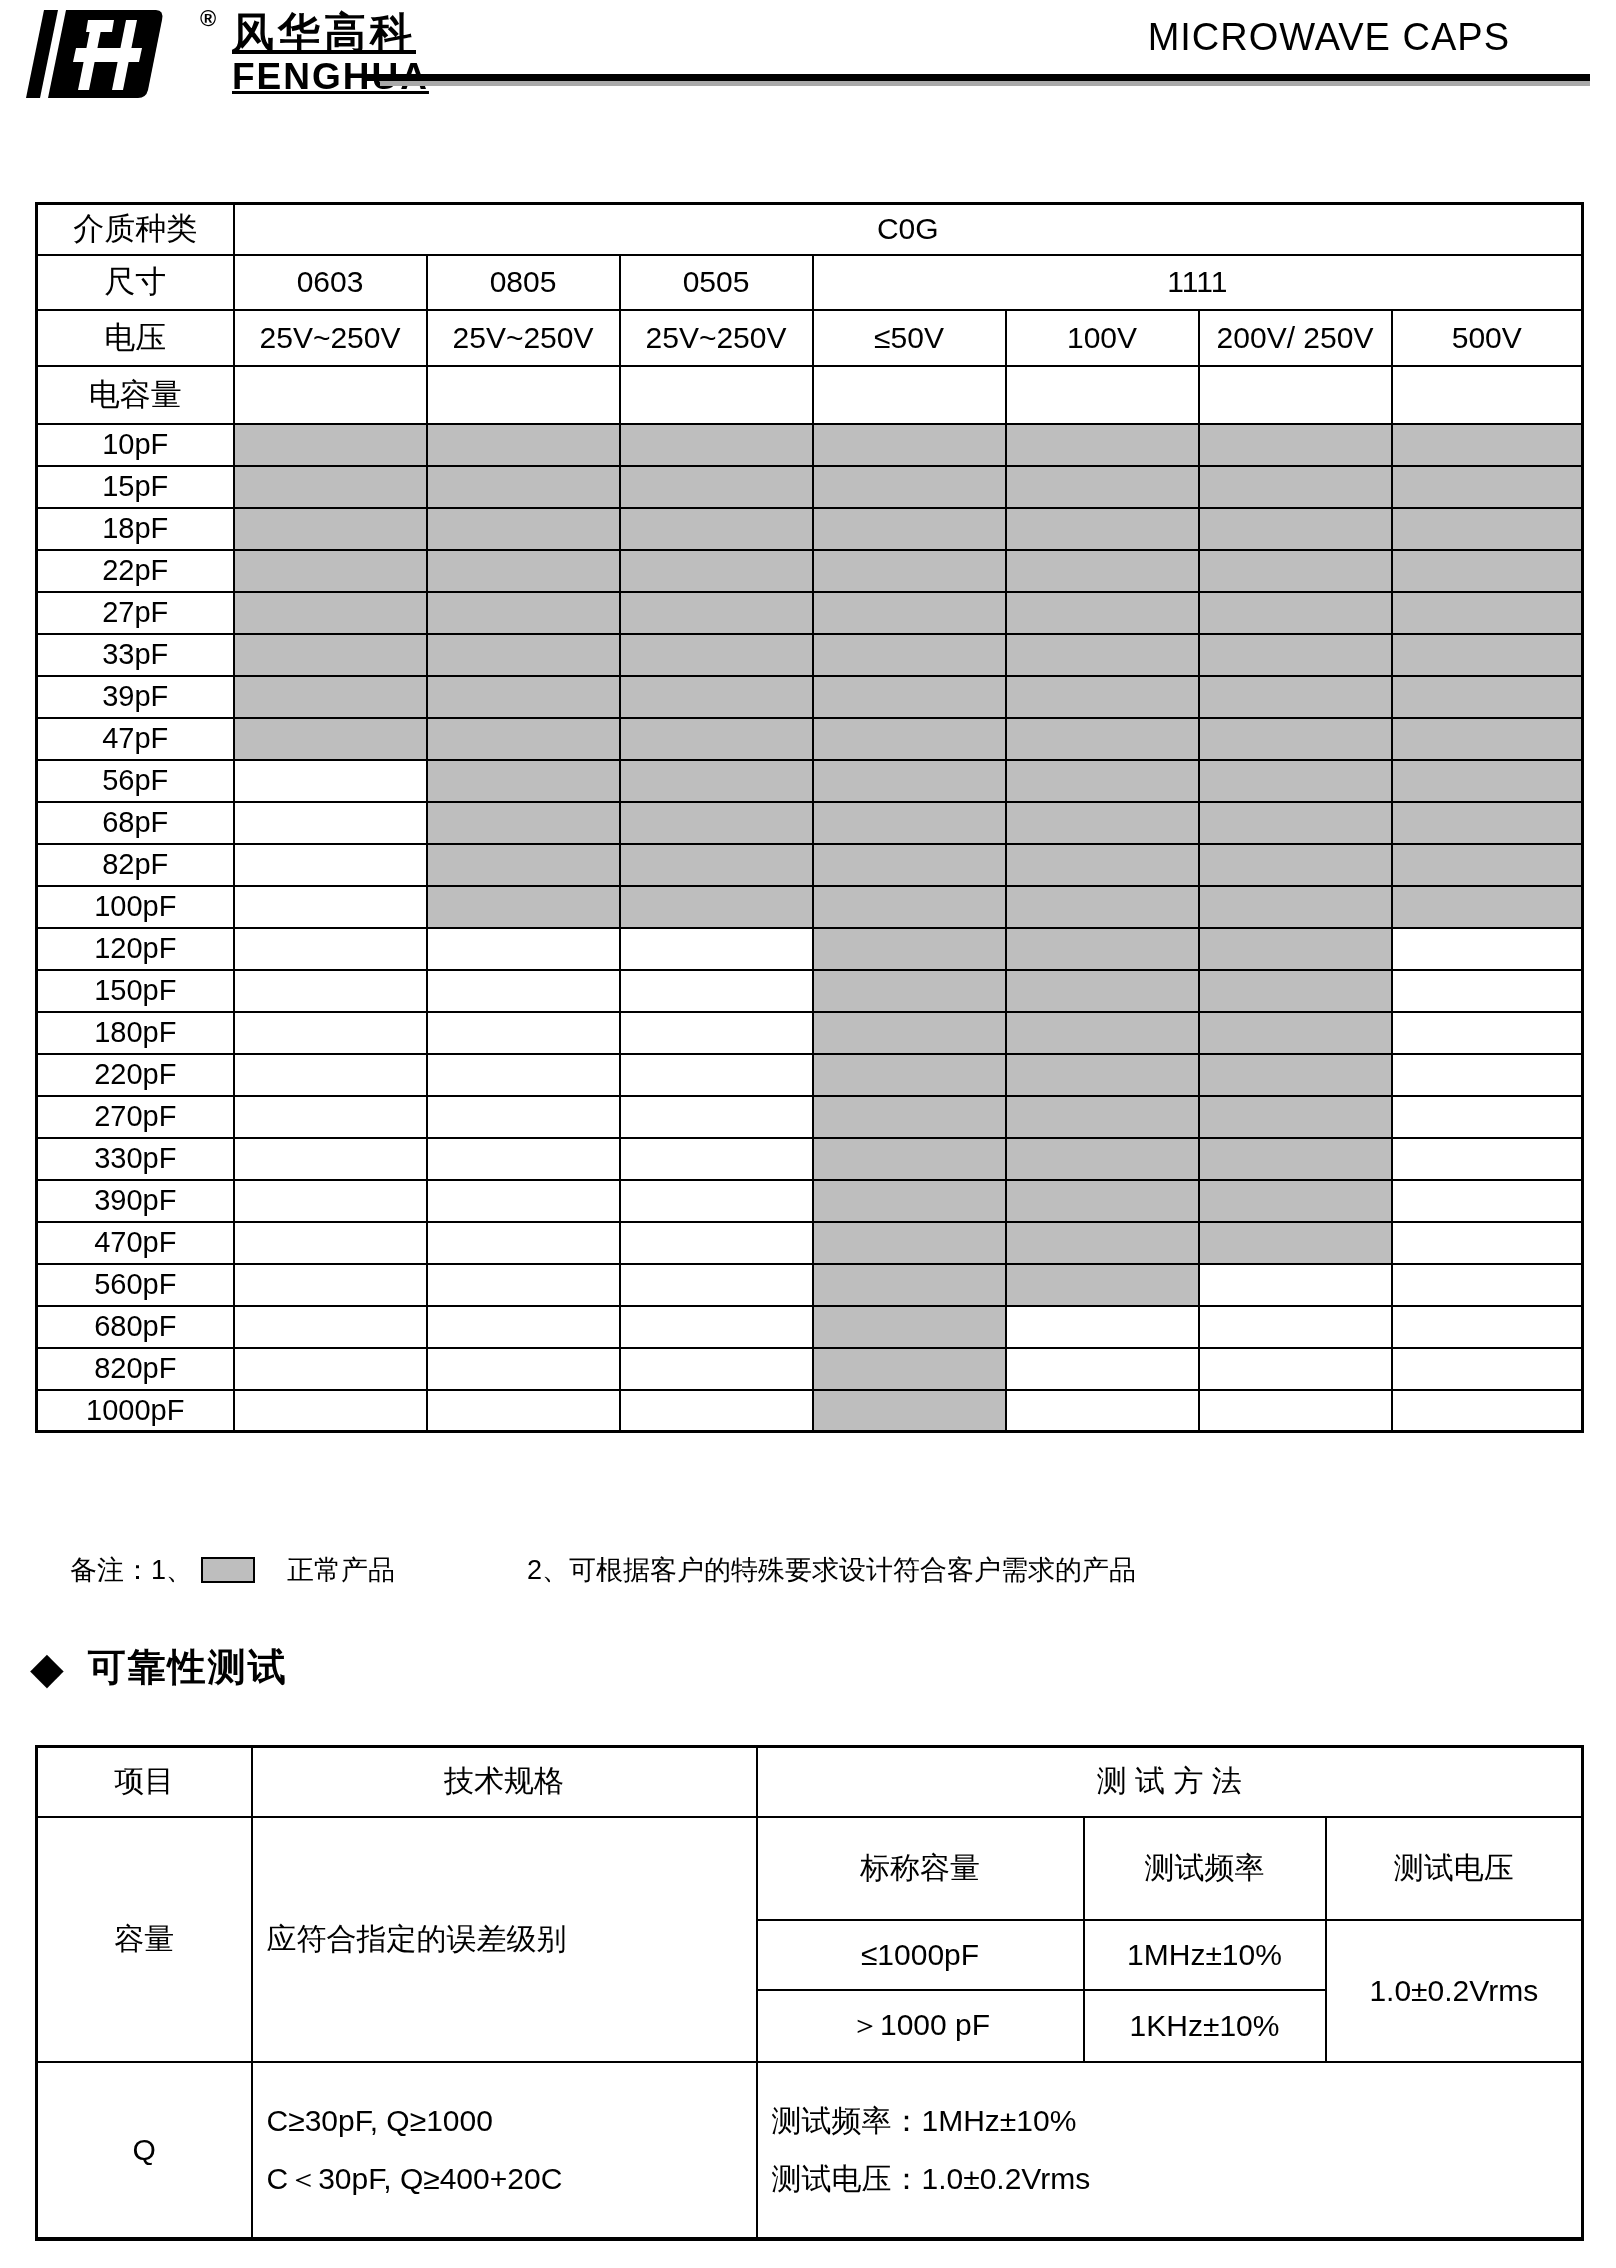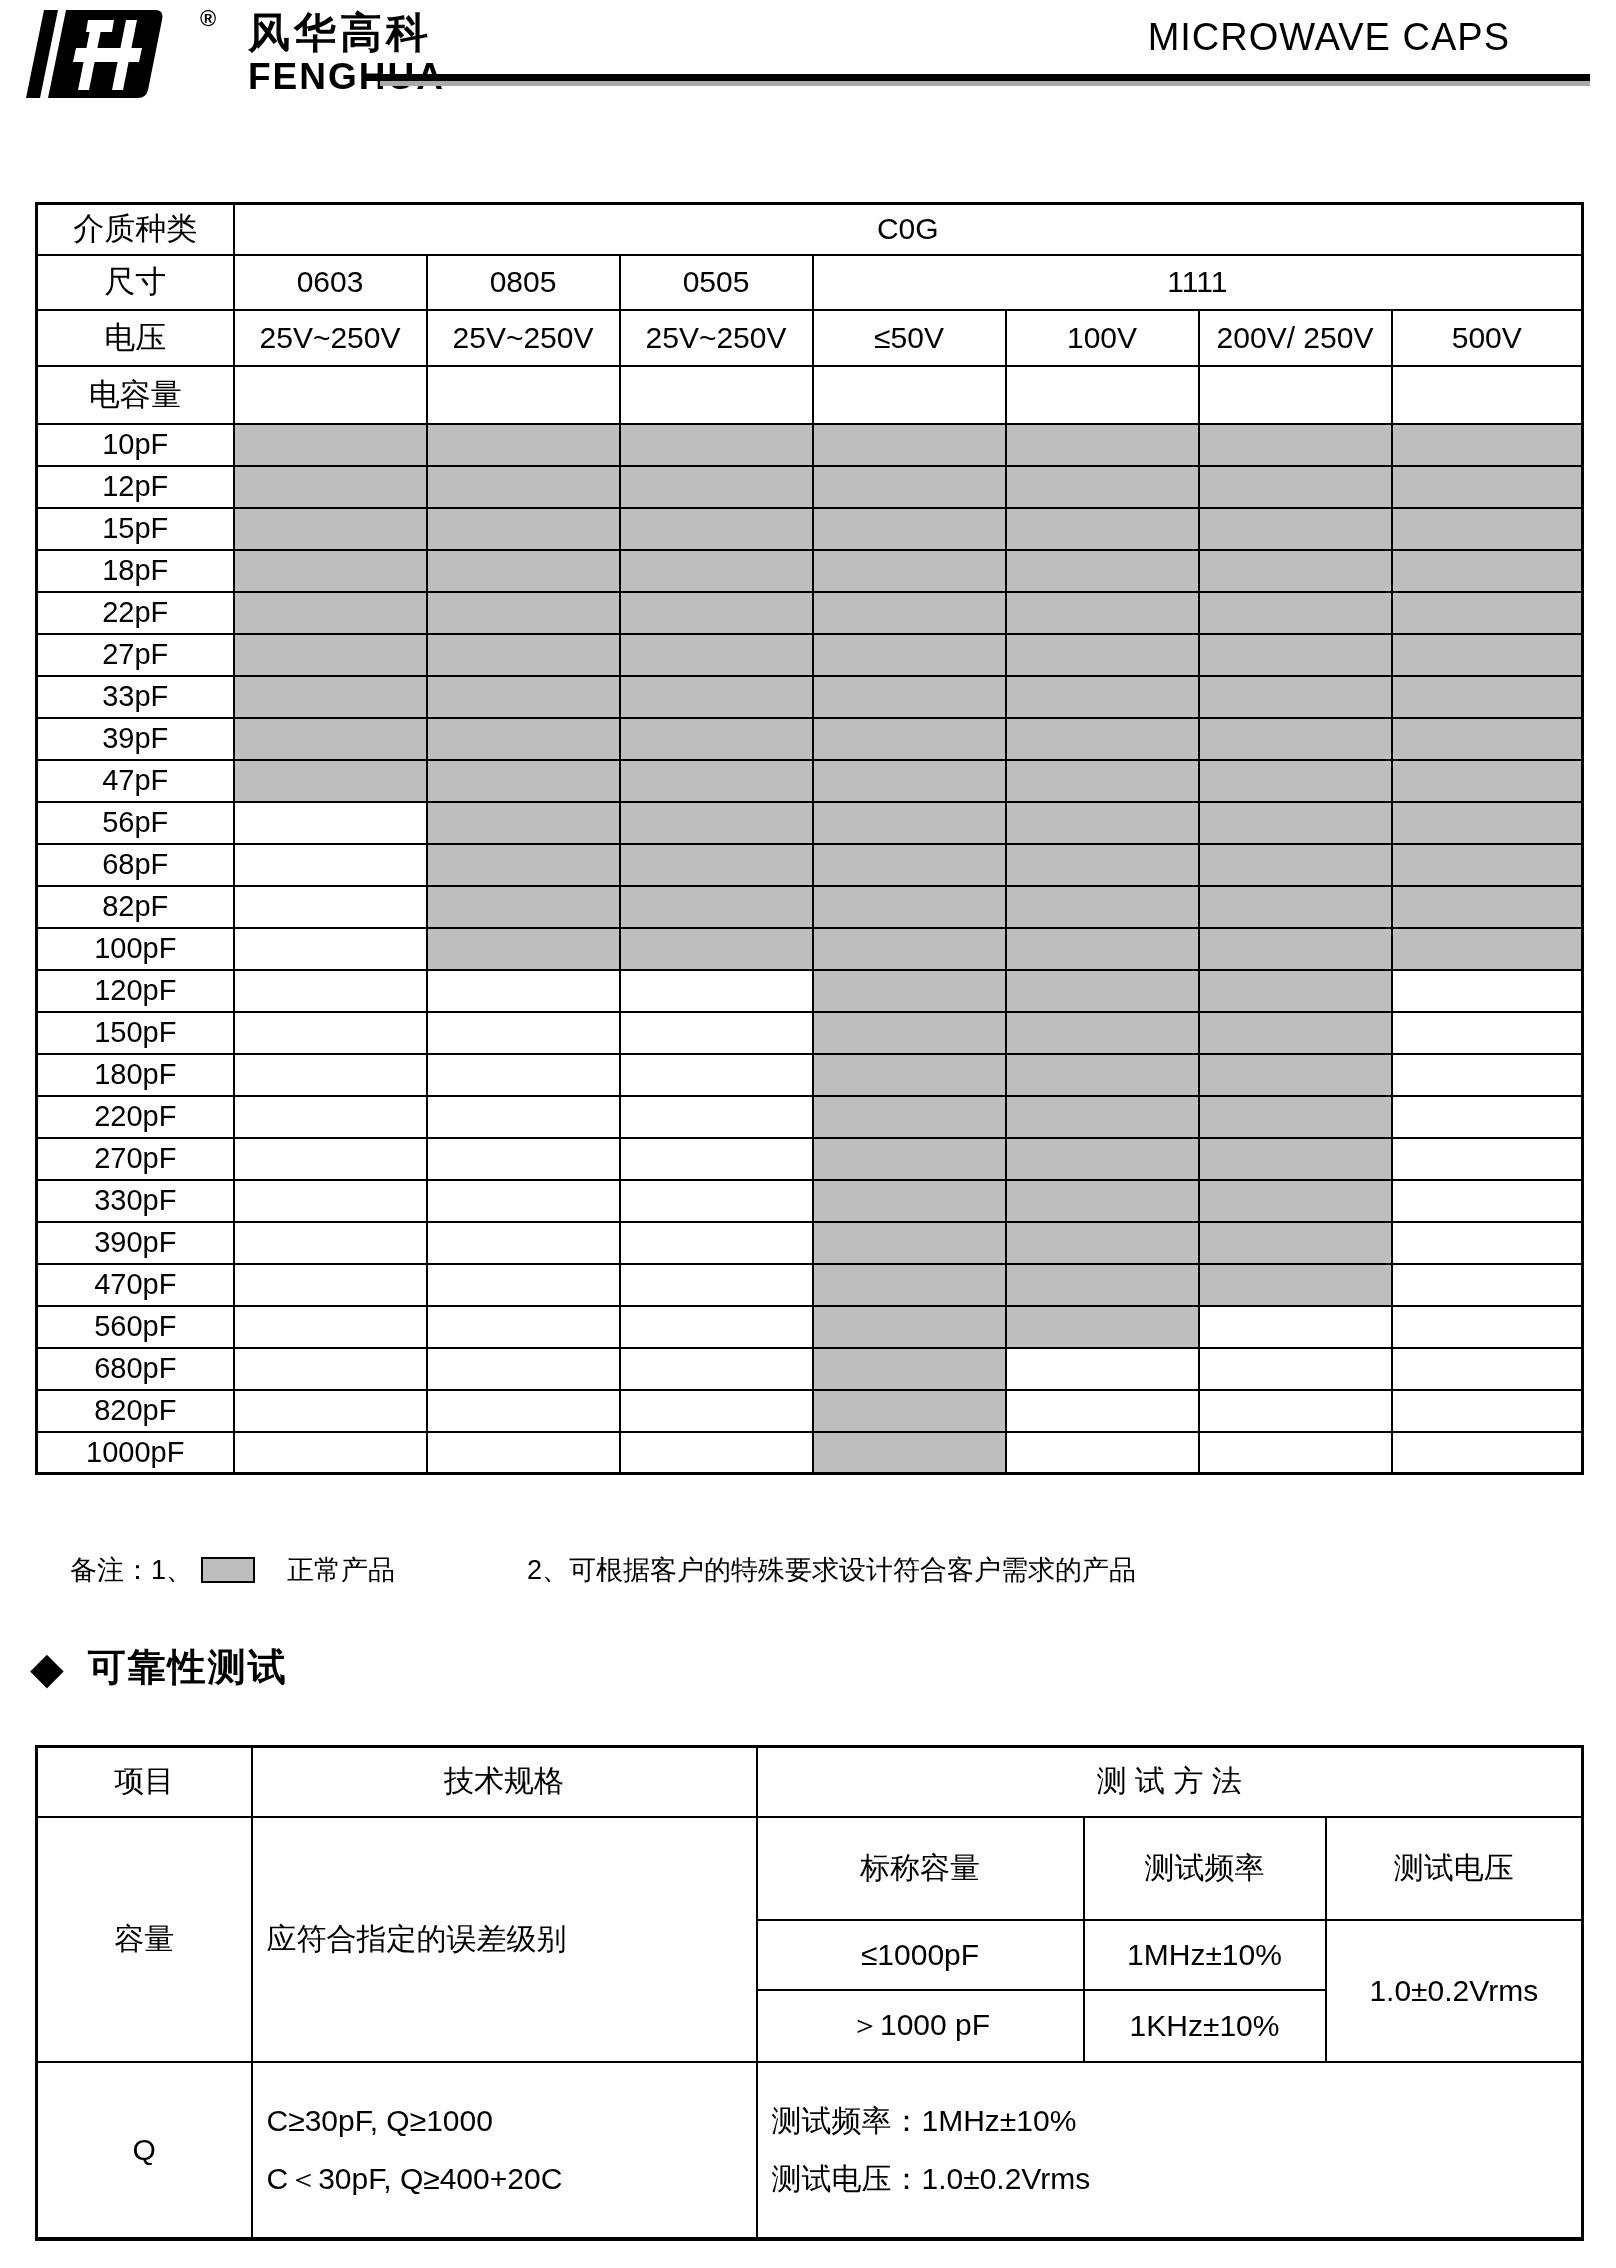--- a/index.html
+++ b/index.html
@@ -7,21 +7,21 @@
   body {
     width:1616px; height:2268px; position:relative;
     font-family:"Liberation Sans","DejaVu Sans",sans-serif;
     color:#000;
   }
 
   
   .hdr { position:absolute; left:0; top:0; width:1616px; height:100px; }
   .logo-mark { position:absolute; left:18px; top:8px; }
   .reg { position:absolute; left:200px; top:6px; font-size:22px; font-weight:bold; }
-  .brand { position:absolute; left:248px; top:12px; line-height:1; }
+  .brand { position:absolute; left:232px; top:12px; line-height:1;text-decoration:underline; }
   .brand-cn { font-size:42px; font-weight:bold; letter-spacing:4px; }
   .brand-en { font-size:37px; font-weight:bold; letter-spacing:2px; margin-top:4px; }
   .doc-title { position:absolute; right:106px; top:16px; font-size:38px; font-weight:normal; letter-spacing:1px; }
   .rule-black { position:absolute; left:366px; top:74px; width:1224px; height:7px; background:#000; }
   .rule-gray  { position:absolute; left:380px; top:81px; width:1210px; height:5px; background:#a9a9a9; }
 
   
   table { border-collapse:collapse; table-layout:fixed; }
   td { border:2px solid #000; text-align:center; vertical-align:middle; font-size:30px; overflow:hidden; }
 
@@ -128,30 +128,20 @@
         <td class="cap">10pF</td>
         <td class="shaded"></td>
         <td class="shaded"></td>
         <td class="shaded"></td>
         <td class="shaded"></td>
         <td class="shaded"></td>
         <td class="shaded"></td>
         <td class="shaded"></td>
       </tr>
       <tr class="cap-row">
-        <td class="cap">12pF</td>
-        <td class="shaded"></td>
-        <td class="shaded"></td>
-        <td class="shaded"></td>
-        <td class="shaded"></td>
-        <td class="shaded"></td>
-        <td class="shaded"></td>
-        <td class="shaded"></td>
-      </tr>
-      <tr class="cap-row">
         <td class="cap">15pF</td>
         <td class="shaded"></td>
         <td class="shaded"></td>
         <td class="shaded"></td>
         <td class="shaded"></td>
         <td class="shaded"></td>
         <td class="shaded"></td>
         <td class="shaded"></td>
       </tr>
       <tr class="cap-row">

